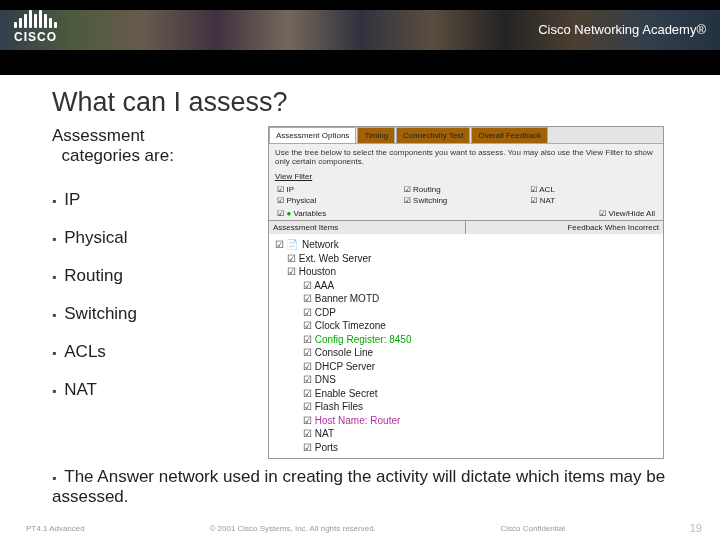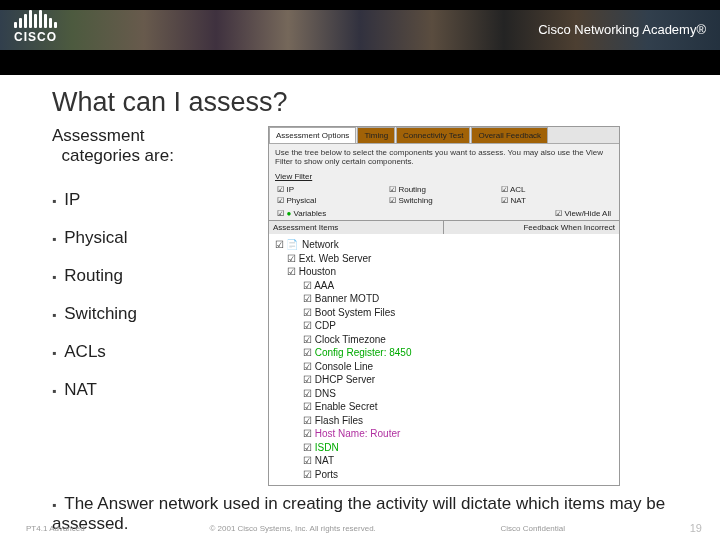--- a/index.html
+++ b/index.html
@@ -14,21 +14,21 @@
   .content{padding:12px 0 0 52px;}
   .title{font-size:27px;color:#333;margin-bottom:8px;}
   .row{display:flex;gap:16px;}
   .left{width:200px;}
   .intro{font-size:17px;color:#222;line-height:1.2;margin-bottom:14px;}
   .bullets{list-style:none;}
   .bullets li{font-size:17px;color:#222;padding:9px 0;}
   .bullets li::before{content:"▪";color:#444;margin-right:8px;font-size:12px;}
   .final{font-size:17px;color:#222;padding:8px 0 0 0;}
   .final::before{content:"▪";color:#444;margin-right:8px;font-size:12px;}
-  .panel{width:352px;background:#efefef;border:1px solid #999;font-size:8px;color:#222;}
+  .panel{width:396px;background:#efefef;border:1px solid #999;font-size:8px;color:#222;}
   .tabs{display:flex;background:#e4e4e4;border-bottom:1px solid #aaa;}
   .tab{padding:3px 6px;border:1px solid #aaa;border-bottom:none;background:#a16207;margin-right:1px;font-size:8px;}
   .tab.active{background:#fff;}
   .hint{padding:4px 6px;font-size:8px;color:#333;}
   .vf{padding:2px 6px;font-size:8px;text-decoration:underline;}
   .chk-grid{display:grid;grid-template-columns:1fr 1fr 1fr;padding:2px 8px;gap:2px;}
   .chk{font-size:8px;}
   .chk::before{content:"☑ ";}
   .var-row{padding:2px 8px;display:flex;gap:40px;}
   .var-icon{color:#0a0;}
@@ -109,31 +109,29 @@
         <div class="split-l">Assessment Items</div>
         <div class="split-r">Feedback When Incorrect</div>
       </div>
       <div class="tree">
         <div class="node">📄 <span>Network</span></div>
         <div class="node l1">Ext. Web Server</div>
         <div class="node l1">Houston</div>
         <div id="tree-children">
             <div class="node l2">AAA</div>
             <div class="node l2">Banner MOTD</div>
-            <div class="node l2">Boot System Files</div>
             <div class="node l2">CDP</div>
             <div class="node l2">Clock Timezone</div>
             <div class="node l2 green">Config Register: 8450</div>
             <div class="node l2">Console Line</div>
             <div class="node l2">DHCP Server</div>
             <div class="node l2">DNS</div>
             <div class="node l2">Enable Secret</div>
             <div class="node l2">Flash Files</div>
             <div class="node l2 mag">Host Name: Router</div>
-            <div class="node l2 green">ISDN</div>
             <div class="node l2">NAT</div>
             <div class="node l2">Ports</div>
           </div>
       </div>
     </div>
   </div>
   <div class="final">The Answer network used in creating the activity will dictate which items may be assessed.</div>
 </div>
 
 <div class="footer">

